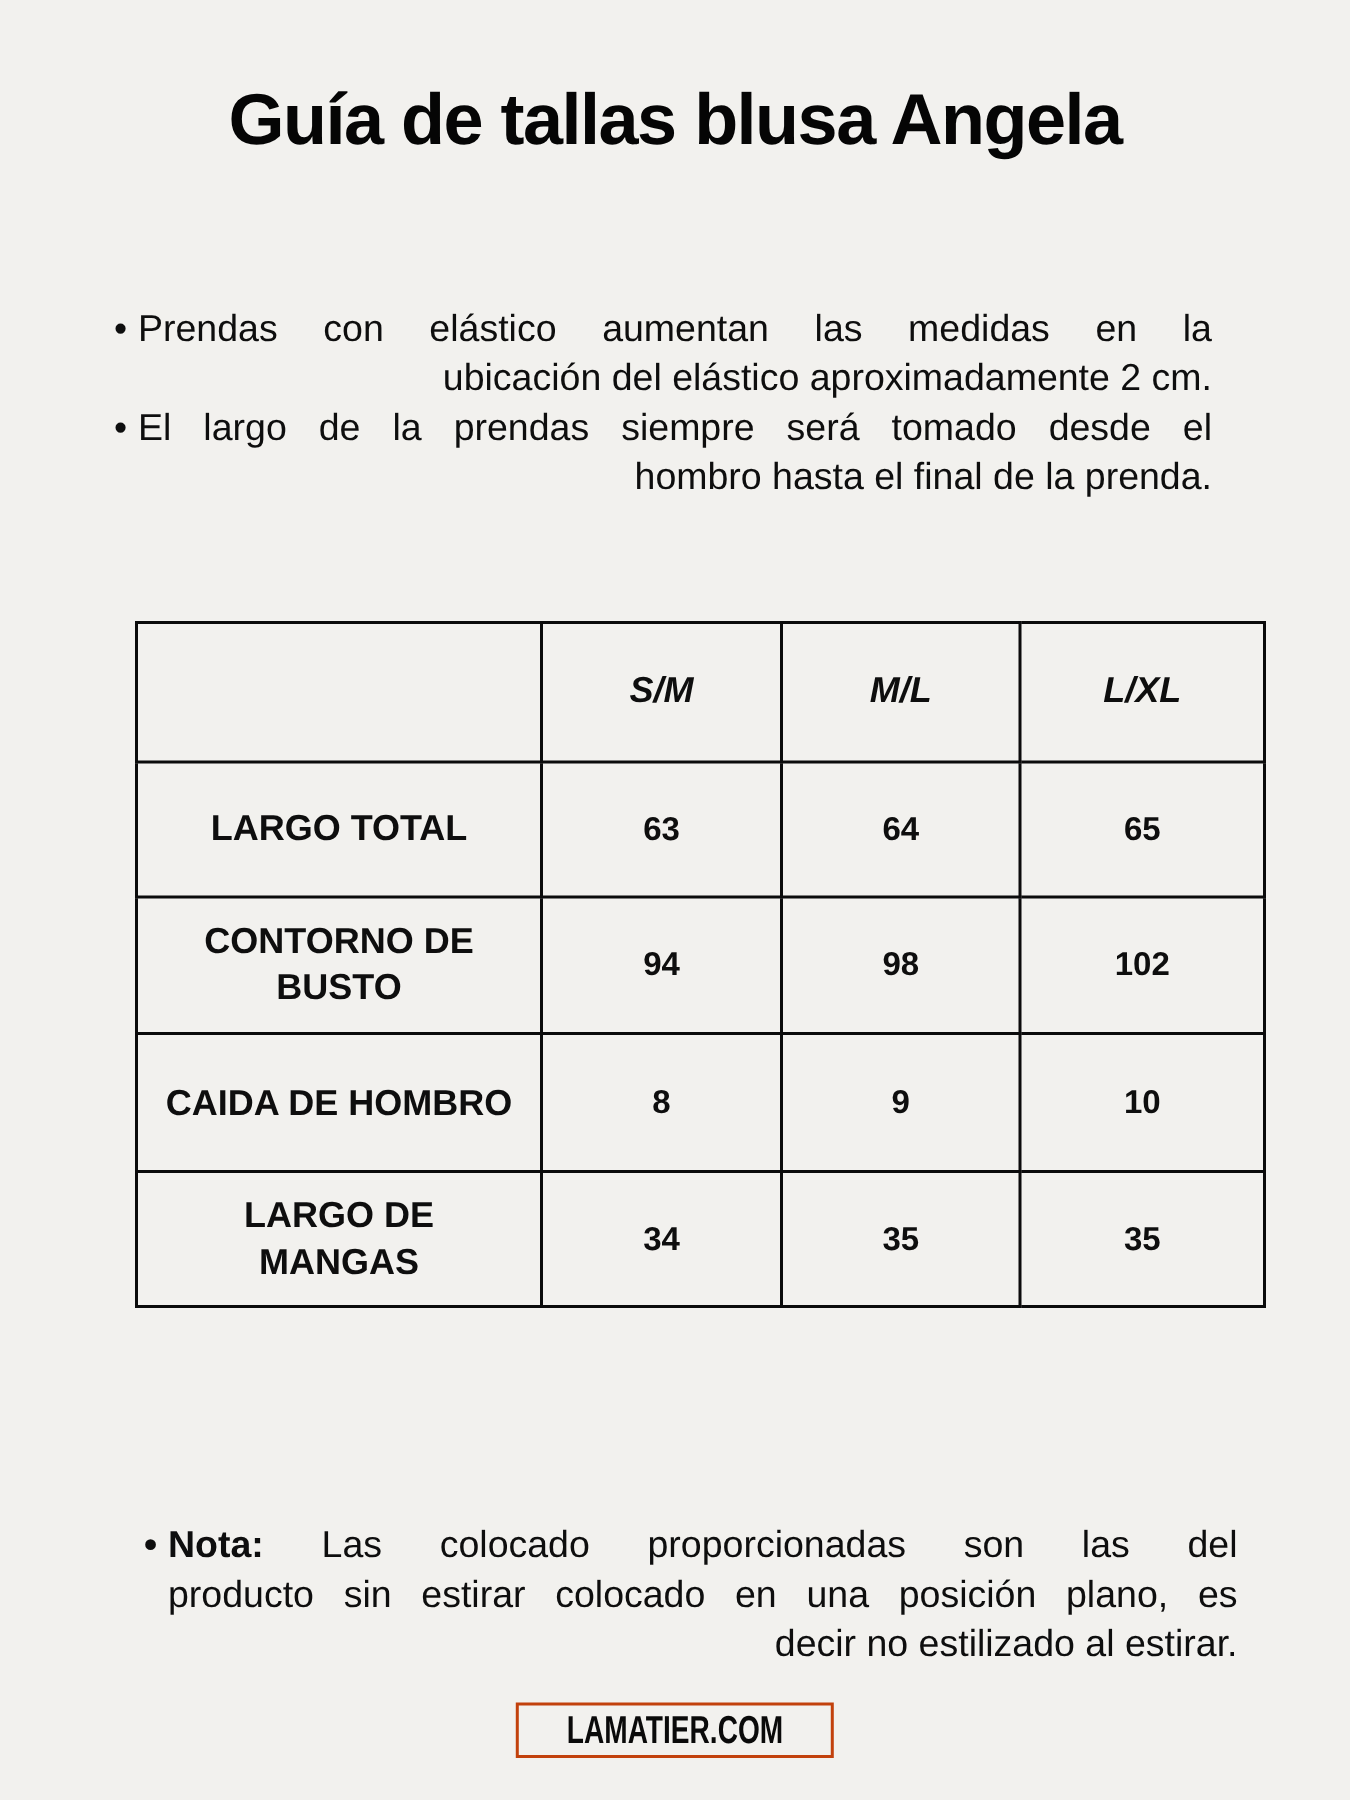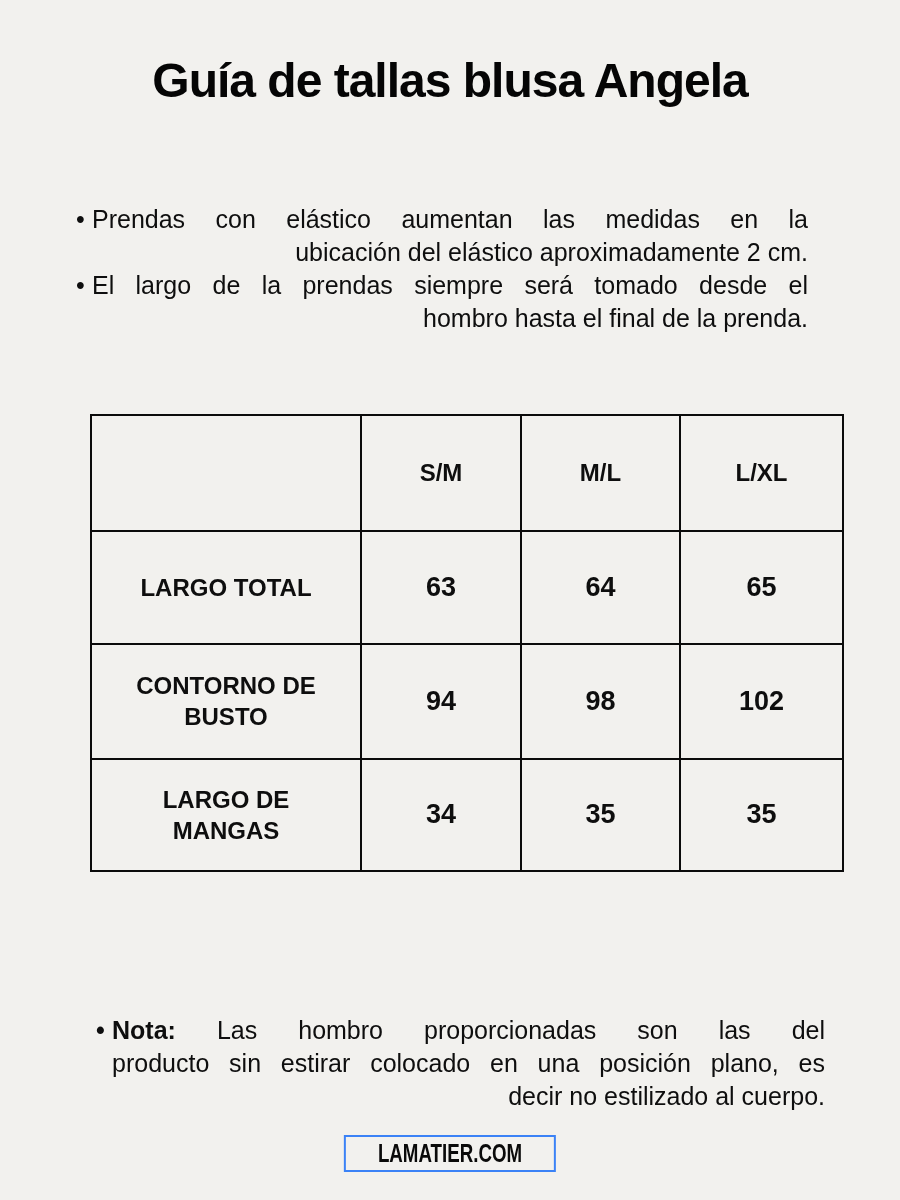--- a/index.html
+++ b/index.html
@@ -52,22 +52,22 @@
   .size-table th, .size-table td {
     border: 2.5px solid #0b0b0b;
     text-align: center;
     vertical-align: middle;
     font-weight: 600;
     color: #0e0e0e;
     background: #f2f1ee;
   }
   .size-table th { font-size: 24px; }
   .size-table td.label { font-size: 24px; padding: 0 16px; line-height: 31px; }
-  .size-table td.value { font-size: 27px; font-weight: 600; }
-  .row-header { height: 92px; }
+  .size-table td.value { font-size: 22px; font-weight: 600; }
+  .row-header { height: 92px; font-style: italic; }
   .row-1 { height: 89px; }
   .row-2 { height: 91px; margin-left: 28px; }
   .row-3 { height: 91px; }
   .row-4 { height: 89px; }
 
   
   .note {
     position: absolute;
     left: 112px; top: 1014px; width: 713px;
     font-size: 25px; line-height: 33px;
@@ -75,21 +75,21 @@
   }
   .note .dot { font-weight: 700; }
   .note-label { font-weight: 700; }
 
   
   .brand-badge {
     position: absolute;
     left: 50%; top: 1135px;
     transform: translateX(-50%);
     height: 33px; min-width: 142px;
-    border: 2px solid #3b82f6;
+    border: 2px solid #c2410c;
     display: flex; align-items: center; justify-content: center;
     padding: 0 4px;
   }
   .brand-badge .brand-text {
     display: inline-block;
     font-size: 26px; font-weight: 800;
     letter-spacing: 0px;
     transform: scaleX(0.72);
     transform-origin: center;
     white-space: nowrap;
@@ -135,31 +135,37 @@
     <td class="value">63</td>
     <td class="value">64</td>
     <td class="value">65</td>
   </tr>
   <tr class="row-2">
     <td class="label">CONTORNO DE BUSTO</td>
     <td class="value">94</td>
     <td class="value">98</td>
     <td class="value">102</td>
   </tr>
+  <tr class="row-3">
+    <td class="label">CAIDA DE HOMBRO</td>
+    <td class="value">8</td>
+    <td class="value">9</td>
+    <td class="value">10</td>
+  </tr>
   <tr class="row-4">
     <td class="label">LARGO DE MANGAS</td>
     <td class="value">34</td>
     <td class="value">35</td>
     <td class="value">35</td>
   </tr>
 </tbody>
   </table>
 
 <div class="note">
   <span class="dot">•</span>
-  <div class="line-just"><span class="note-label">Nota:</span> <span>Las hombro proporcionadas son las del</span></div>
+  <div class="line-just"><span class="note-label">Nota:</span> <span>Las colocado proporcionadas son las del</span></div>
   <div class="line-just">producto sin estirar colocado en una posición plano, es</div>
-  <div class="line-last">decir no estilizado al cuerpo.</div>
+  <div class="line-last">decir no estilizado al estirar.</div>
 </div>
 
 <div class="brand-badge">
   <span class="brand-text">LAMATIER.COM</span>
 </div>
 
 </body></html>

